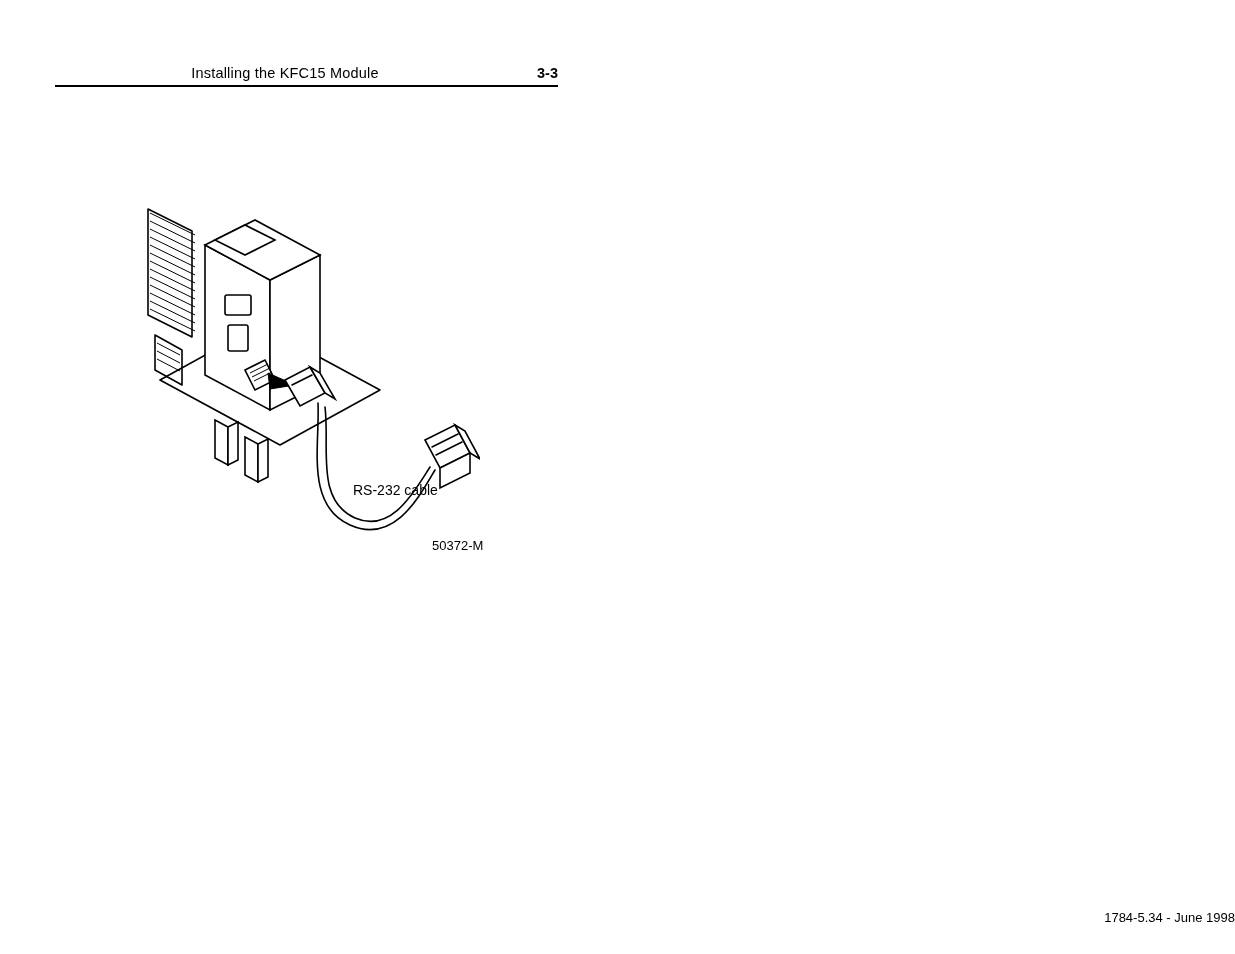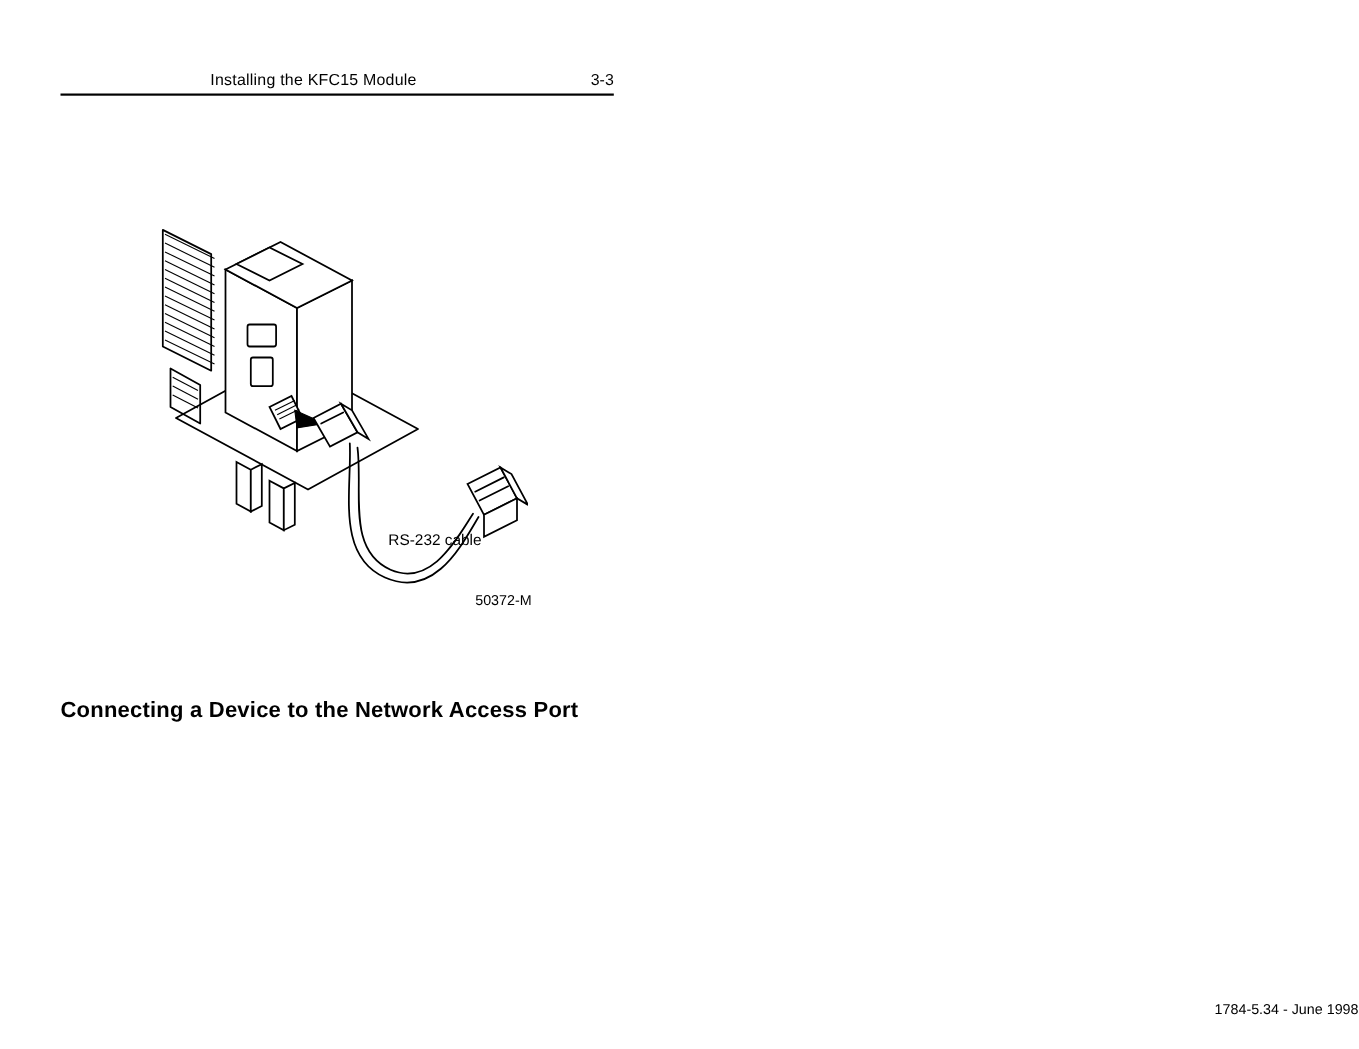--- a/index.html
+++ b/index.html
@@ -1,21 +1,21 @@
 <!DOCTYPE html>
 <html><head>
 <meta charset="utf-8">
 <style>
   * { box-sizing: border-box; margin: 0; padding: 0; }
   html, body { width: 1235px; height: 954px; background: #ffffff; font-family: Arial, Helvetica, sans-serif; color: #000; }
   .page { position: relative; width: 1100px; height: 954px; }
   .header-line { position: absolute; left: 55px; top: 85px; width: 503px; height: 2px; background: #000; }
   .header-title { position: absolute; left: 55px; top: 65px; width: 503px; font-size: 14.5px; }
   .header-title .title-text { display:inline-block; width: 460px; text-align:center; font-weight: 400; letter-spacing: 0.2px; }
-  .header-title .page-num { position:absolute; right:0; top:0; font-weight: 400; }
+  .header-title .page-num { position:absolute; right:0; top:0; font-weight: 700; }
   .figure { position:absolute; left:120px; top:185px; width:360px; height:380px; }
   .cable-label { position:absolute; left:353px; top:482px; font-size:14px; }
   .fig-id { position:absolute; left:432px; top:538px; font-size:13px; }
   .section-heading { position:absolute; left:55px; top:635px; font-size:20px; font-weight:700; font-family: "Arial Narrow", Arial, Helvetica, sans-serif; letter-spacing:0.2px; font-stretch: condensed; }
   .footer { position:absolute; left:0; width:1235px; top:910px; text-align:right; font-size:13px; }
   svg .ln { stroke:#000; stroke-width:1.6; fill:none; stroke-linejoin:round; stroke-linecap:round; }
   svg .th { stroke:#000; stroke-width:1; fill:none; }
   svg .fillw { fill:#fff; stroke:#000; stroke-width:1.6; }
   svg .fillb { fill:#000; stroke:#000; }
 </style>
@@ -94,17 +94,16 @@
       <path class="fillw" d="M 320 283 L 350 268 L 350 288 L 320 303 Z"></path>
       <path class="ln" d="M 312 262 L 338 249"></path>
       <path class="ln" d="M 316 270 L 342 257"></path>
 
     </svg>
   </div>
 
   <div class="cable-label">RS-232 cable</div>
   <div class="fig-id">50372-M</div>
 
-  <div class="section-heading">Connecting a Device to the Network Access Port</div>
 
   <div class="footer">1784-5.34 - June 1998</div>
 
 </div>
 
 </body></html>

